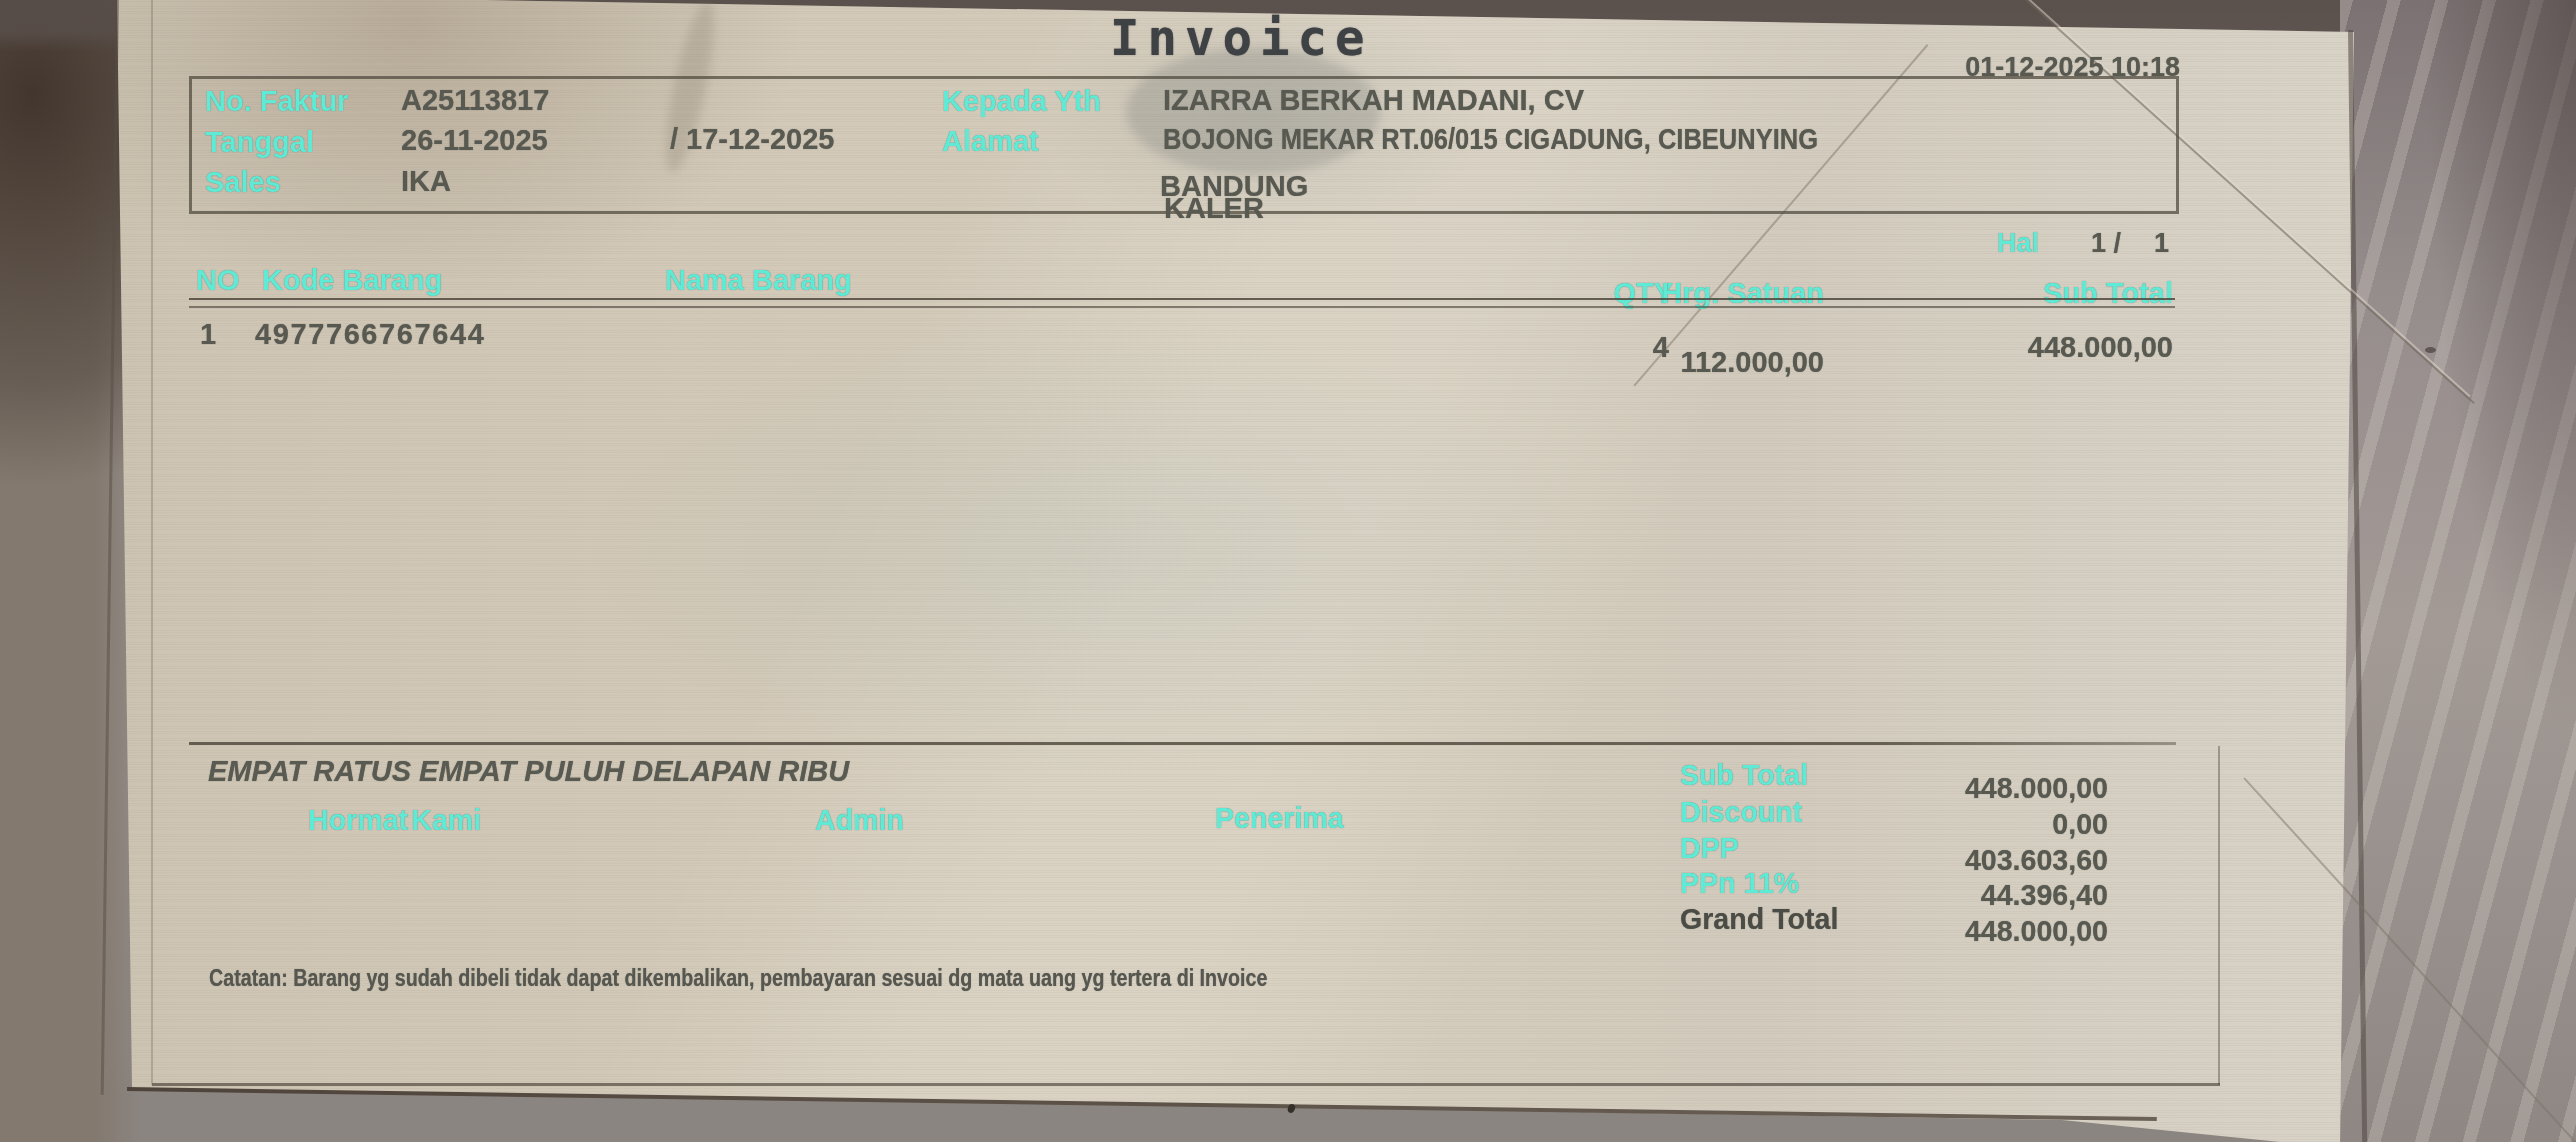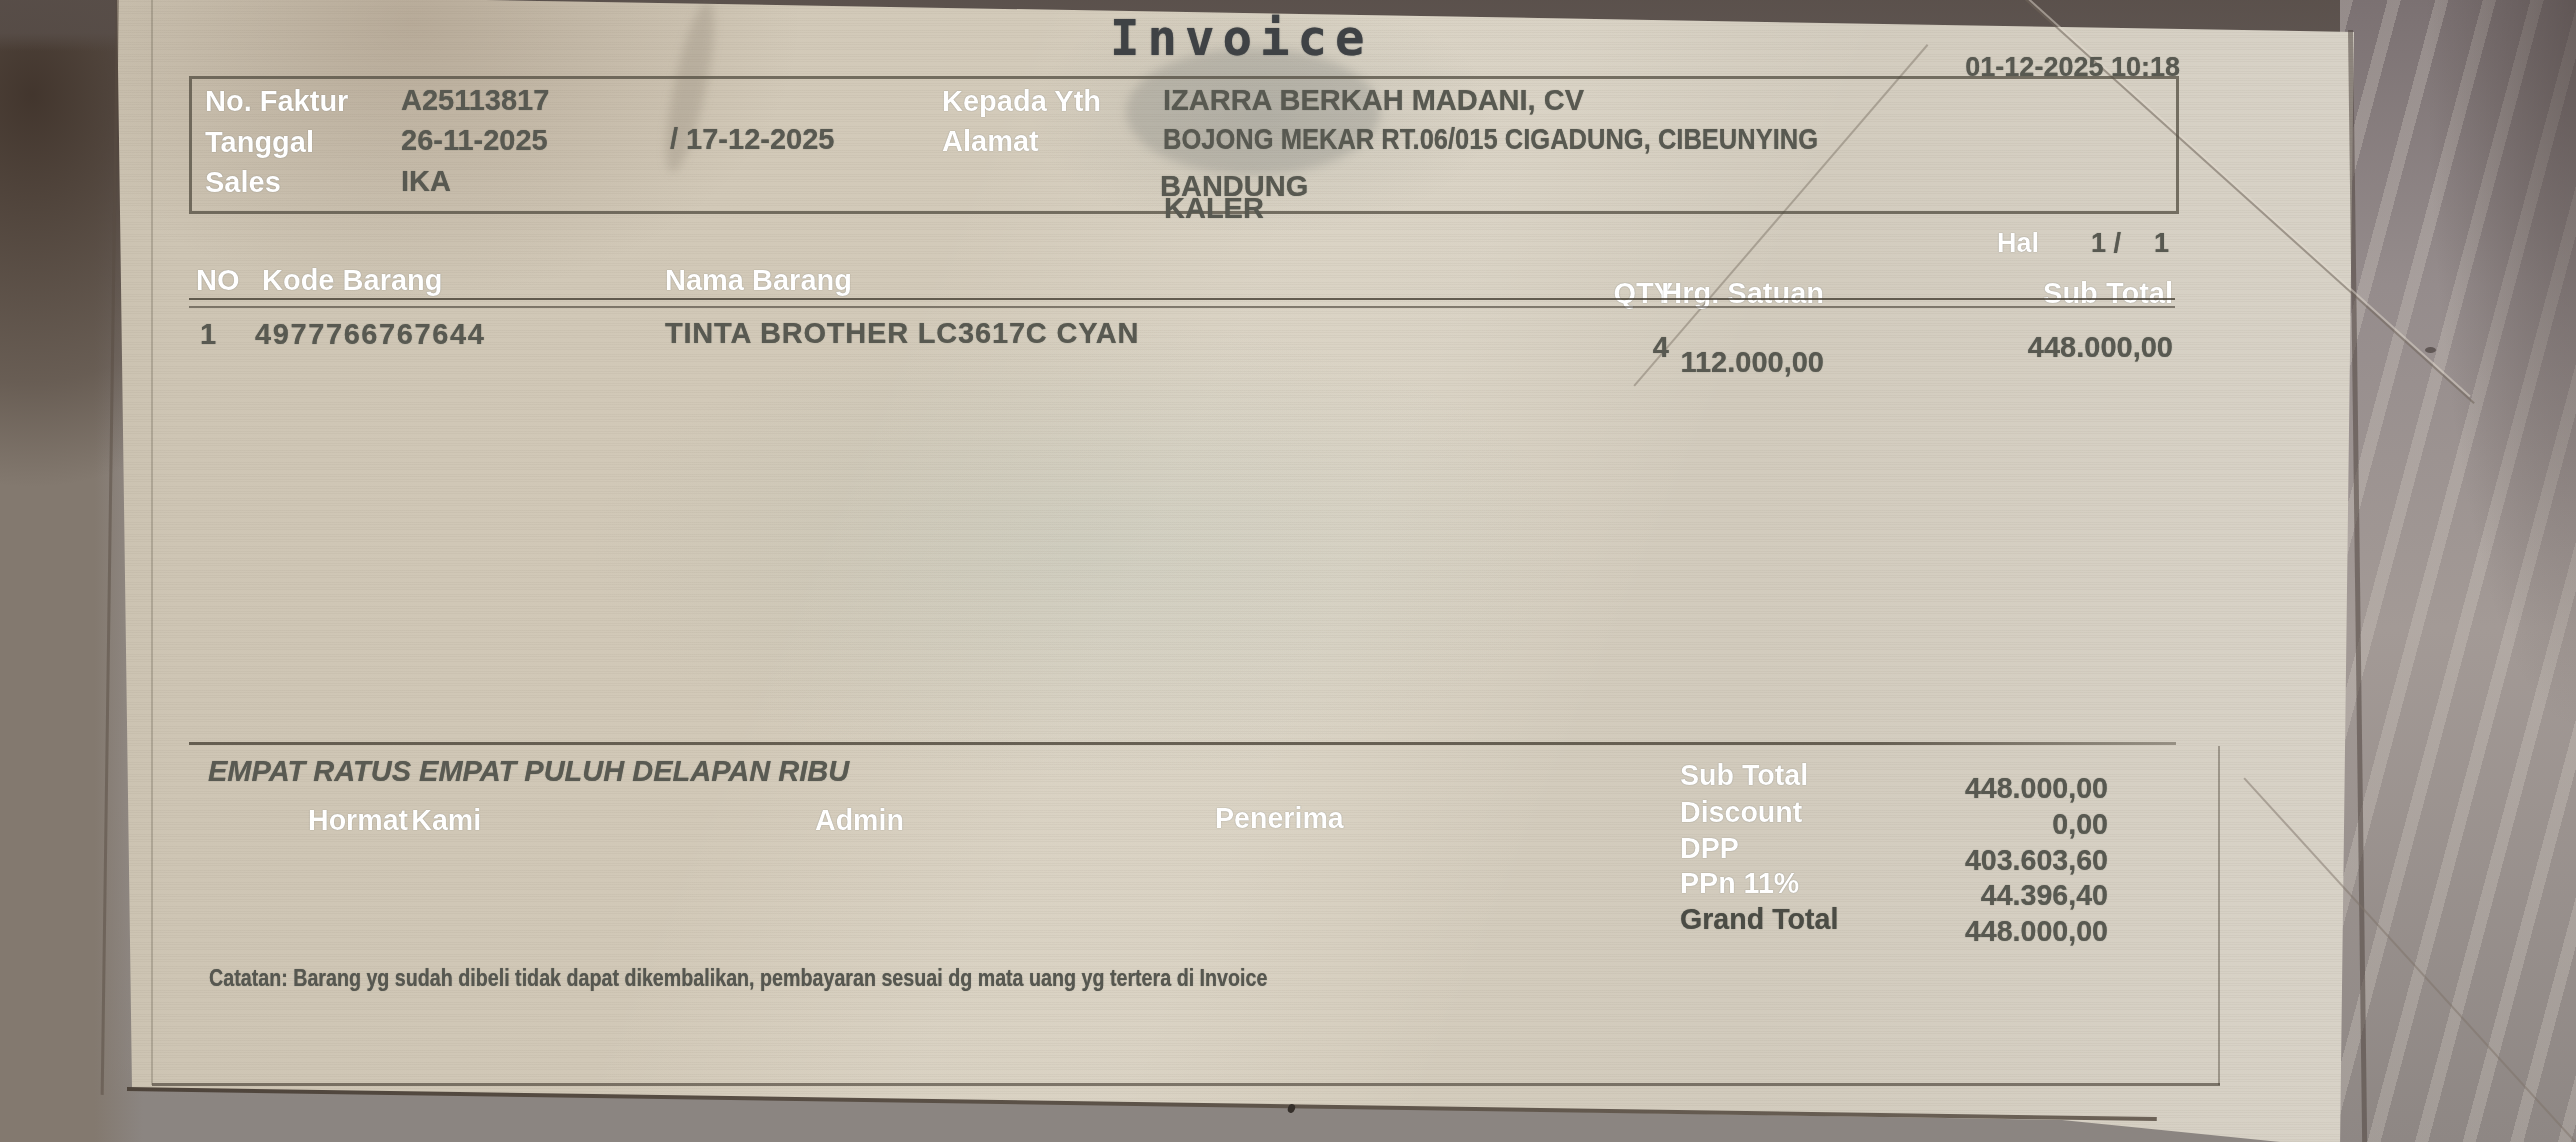--- a/index.html
+++ b/index.html
@@ -25,21 +25,21 @@
       repeating-linear-gradient(0deg, rgba(105,95,80,.05) 0 0.8px, rgba(0,0,0,0) 0.8px 2.4px),
       radial-gradient(ellipse 555px 397px at 16% 2%, rgba(120,98,78,.28), transparent 70%),
       radial-gradient(ellipse 333px 174px at 49% 10%, rgba(105,115,115,.15), transparent 70%),
       radial-gradient(ellipse 714px 333px at 42% 48%, rgba(125,168,165,.10), transparent 70%),
       linear-gradient(113deg, transparent 34%, rgba(252,250,242,.16) 45%, rgba(252,250,242,.16) 52%, transparent 62%),
       linear-gradient(90deg,#c8bfad 0%,#cec5b4 7%,#d2c9b8 28%,#d4ccbc 52%,#d2cbbd 68%,#d7d1c5 86%,#d9d4ca 100%);}
   
   .content{position:absolute;inset:0;z-index:5;}
   .t{position:absolute;font-weight:700;color:#54554e;line-height:1;white-space:nowrap;
      text-shadow:0 0 1px rgba(84,85,78,.75);}
-  .lab{color:#ffffff;}
+  .lab{color:#5eead4;}
   .val{color:#585951;}
   .fs31{font-size:24.6px;} .fs34{font-size:27px;} .fs36{font-size:28.6px;} .fs37{font-size:29px;}
   .right{text-align:right;margin-top:13px;}
   .sx88{transform:scaleX(.88);transform-origin:left top;}
   .sx80{transform:scaleX(.80);transform-origin:left top;}
   .title{font-family:"DejaVu Sans Mono",monospace;font-size:49px;font-weight:700;
          letter-spacing:8px;color:#3f4245;text-shadow:0 0 1.2px rgba(63,66,69,.8);}
   .italic{font-style:italic;}
   .box{position:absolute;border:3.2px solid rgba(82,76,64,.75);}
   .hline{position:absolute;background:rgba(70,64,53,.8);}
@@ -101,21 +101,20 @@
     <div class="t fs37 lab" style="left:665px;top:266px;">Nama Barang</div>
     <div class="t fs37 lab right" style="left:1562px;top:266px;width:111px;">QTY</div>
     <div class="t fs37 lab right" style="left:1626px;top:266px;width:198px;">Hrg. Satuan</div>
     <div class="t fs37 lab right" style="left:1975px;top:266px;width:198px;">Sub Total</div>
 
     <div class="hline" style="left:189px;top:298px;width:1986px;height:2.4px;"></div>
     <div class="hline" style="left:189px;top:306px;width:1986px;height:2.4px;opacity:.75;"></div>
 
     <div class="t fs37 val" style="left:200px;top:320px;">1</div>
     <div class="t fs37 val" style="left:255px;top:320px;letter-spacing:1.6px;">4977766767644</div>
-    <div class="t fs37 val" style="left:665px;top:319px;letter-spacing:0.8px;">TINTA BROTHER LC3617C CYAN</div>
     <div class="t fs37 val right" style="left:1574px;top:320px;width:95px;">4</div>
     <div class="t fs37 val right" style="left:1634px;top:335px;width:190px;">112.000,00</div>
     <div class="t fs37 val right" style="left:1983px;top:320px;width:190px;">448.000,00</div>
 
     <div class="hline" style="left:189px;top:742px;width:1987px;height:3.2px;
                 background:linear-gradient(90deg,rgba(75,68,56,.8) 0 85%,rgba(75,68,56,.45));"></div>
 
     <div class="t fs37 italic" style="left:208px;top:757px;color:#595a52;">EMPAT RATUS EMPAT PULUH DELAPAN RIBU</div>
     <div class="t fs36 lab" style="left:308px;top:806px;word-spacing:-4.8px;">Hormat Kami</div>
     <div class="t fs36 lab" style="left:815px;top:806px;">Admin</div>

